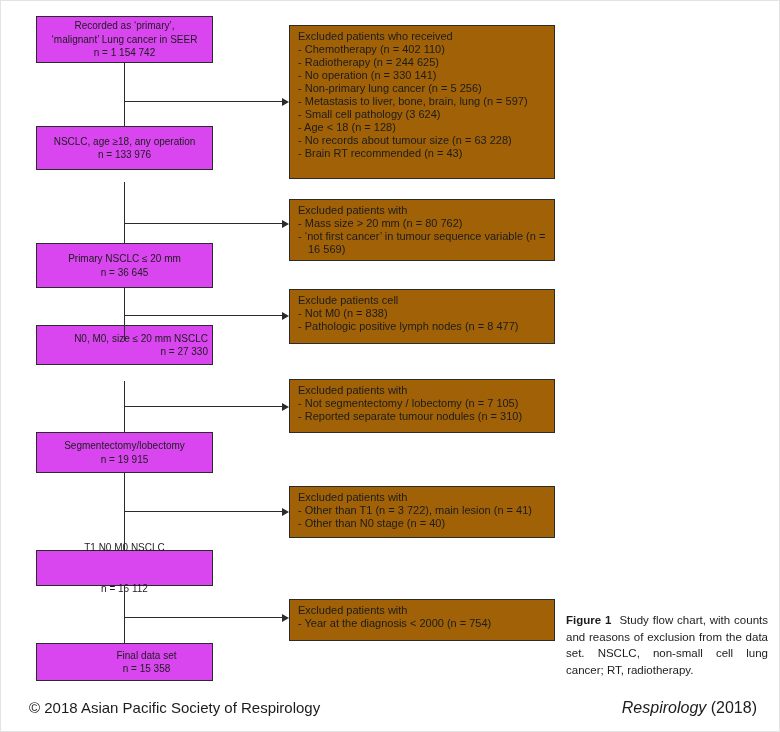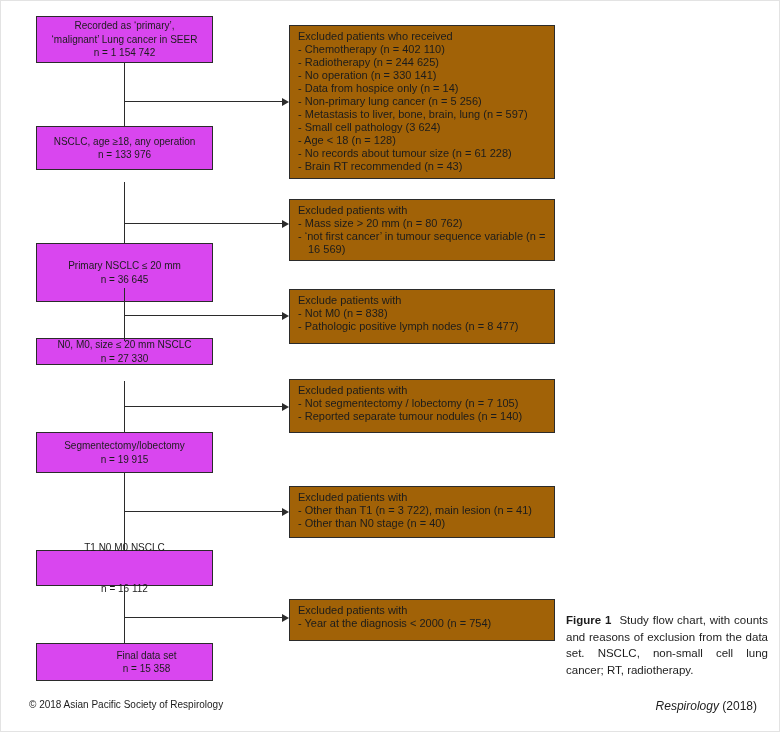--- a/index.html
+++ b/index.html
@@ -52,50 +52,50 @@
   
   .caption{
     position:absolute;left:565px;top:611px;width:202px;
     font-size:11.5px;line-height:16.5px;
     text-align:justify;
   }
   .caption .cap-label{font-weight:bold;margin-right:8px;}
   
   .footer-left{
     position:absolute;left:28px;top:698px;
-    font-size:10px;
+    font-size:15px;
   }
   .footer-right{
     position:absolute;right:22px;top:698px;
-    font-size:12px;
+    font-size:16px;
   }
   .italic{font-style:italic;}
 </style>
 </head>
 <body>
 
 <div id="figure">
 
   <div class="lbox" style="top:15px;height:47px;">
     <div>Recorded as ‘primary’,</div>
     <div>‘malignant’ Lung cancer in SEER</div>
     <div>n = 1 154 742</div>
   </div>
 
   <div class="lbox" style="top:125px;height:44px;">
     <div>NSCLC, age ≥18, any operation</div>
     <div>n = 133 976</div>
   </div>
 
-  <div class="lbox" style="top:242px;height:59px;">
+  <div class="lbox" style="top:242px;height:45px;">
     <div>Primary NSCLC ≤ 20 mm</div>
     <div>n = 36 645</div>
   </div>
 
-  <div class="lbox" style="top:337px;height:27px;">
+  <div class="lbox" style="top:324px;height:40px;align-items:flex-end;">
     <div>N0, M0, size ≤ 20 mm NSCLC</div>
     <div>n = 27 330</div>
   </div>
 
   <div class="lbox" style="top:431px;height:41px;align-items:center;">
     <div>Segmentectomy/lobectomy</div>
     <div>n = 19 915</div>
   </div>
 
   <div class="lbox" style="top:549px;height:36px;gap:28px;">
@@ -120,45 +120,44 @@
   <div class="harrow" style="top:314px;"></div>
   <div class="harrow" style="top:405px;"></div>
   <div class="harrow" style="top:510px;"></div>
   <div class="harrow" style="top:616px;"></div>
 
   <div class="rbox" style="top:24px;height:154px;">
     <div class="rtitle">Excluded patients who received</div>
     <div class="ritem">- Chemotherapy (n = 402 110)</div>
     <div class="ritem">- Radiotherapy (n = 244 625)</div>
     <div class="ritem">- No operation (n = 330 141)</div>
-    <div class="ritem">- Data from hospice only (n = 14)</div>
     <div class="ritem">- Non-primary lung cancer (n = 5 256)</div>
     <div class="ritem">- Metastasis to liver, bone, brain, lung (n = 597)</div>
     <div class="ritem">- Small cell pathology (3 624)</div>
     <div class="ritem">- Age &lt; 18 (n = 128)</div>
-    <div class="ritem">- No records about tumour size (n = 61 228)</div>
+    <div class="ritem">- No records about tumour size (n = 63 228)</div>
     <div class="ritem">- Brain RT recommended (n = 43)</div>
   </div>
 
   <div class="rbox" style="top:198px;height:62px;">
     <div class="rtitle">Excluded patients with</div>
     <div class="ritem">- Mass size &gt; 20 mm (n = 80 762)</div>
     <div class="ritem">- ‘not first cancer’ in tumour sequence variable (n = 16 569)</div>
   </div>
 
   <div class="rbox" style="top:288px;height:55px;">
-    <div class="rtitle">Exclude patients with</div>
+    <div class="rtitle">Exclude patients cell</div>
     <div class="ritem">- Not M0 (n = 838)</div>
     <div class="ritem">- Pathologic positive lymph nodes (n = 8 477)</div>
   </div>
 
   <div class="rbox" style="top:378px;height:54px;">
     <div class="rtitle">Excluded patients with</div>
     <div class="ritem">- Not segmentectomy / lobectomy (n = 7 105)</div>
-    <div class="ritem">- Reported separate tumour nodules (n = 140)</div>
+    <div class="ritem">- Reported separate tumour nodules (n = 310)</div>
   </div>
 
   <div class="rbox" style="top:485px;height:52px;">
     <div class="rtitle">Excluded patients with</div>
     <div class="ritem">- Other than T1 (n = 3 722), main lesion (n = 41)</div>
     <div class="ritem">- Other than N0 stage (n = 40)</div>
   </div>
 
   <div class="rbox" style="top:598px;height:42px;">
     <div class="rtitle">Excluded patients with</div>

